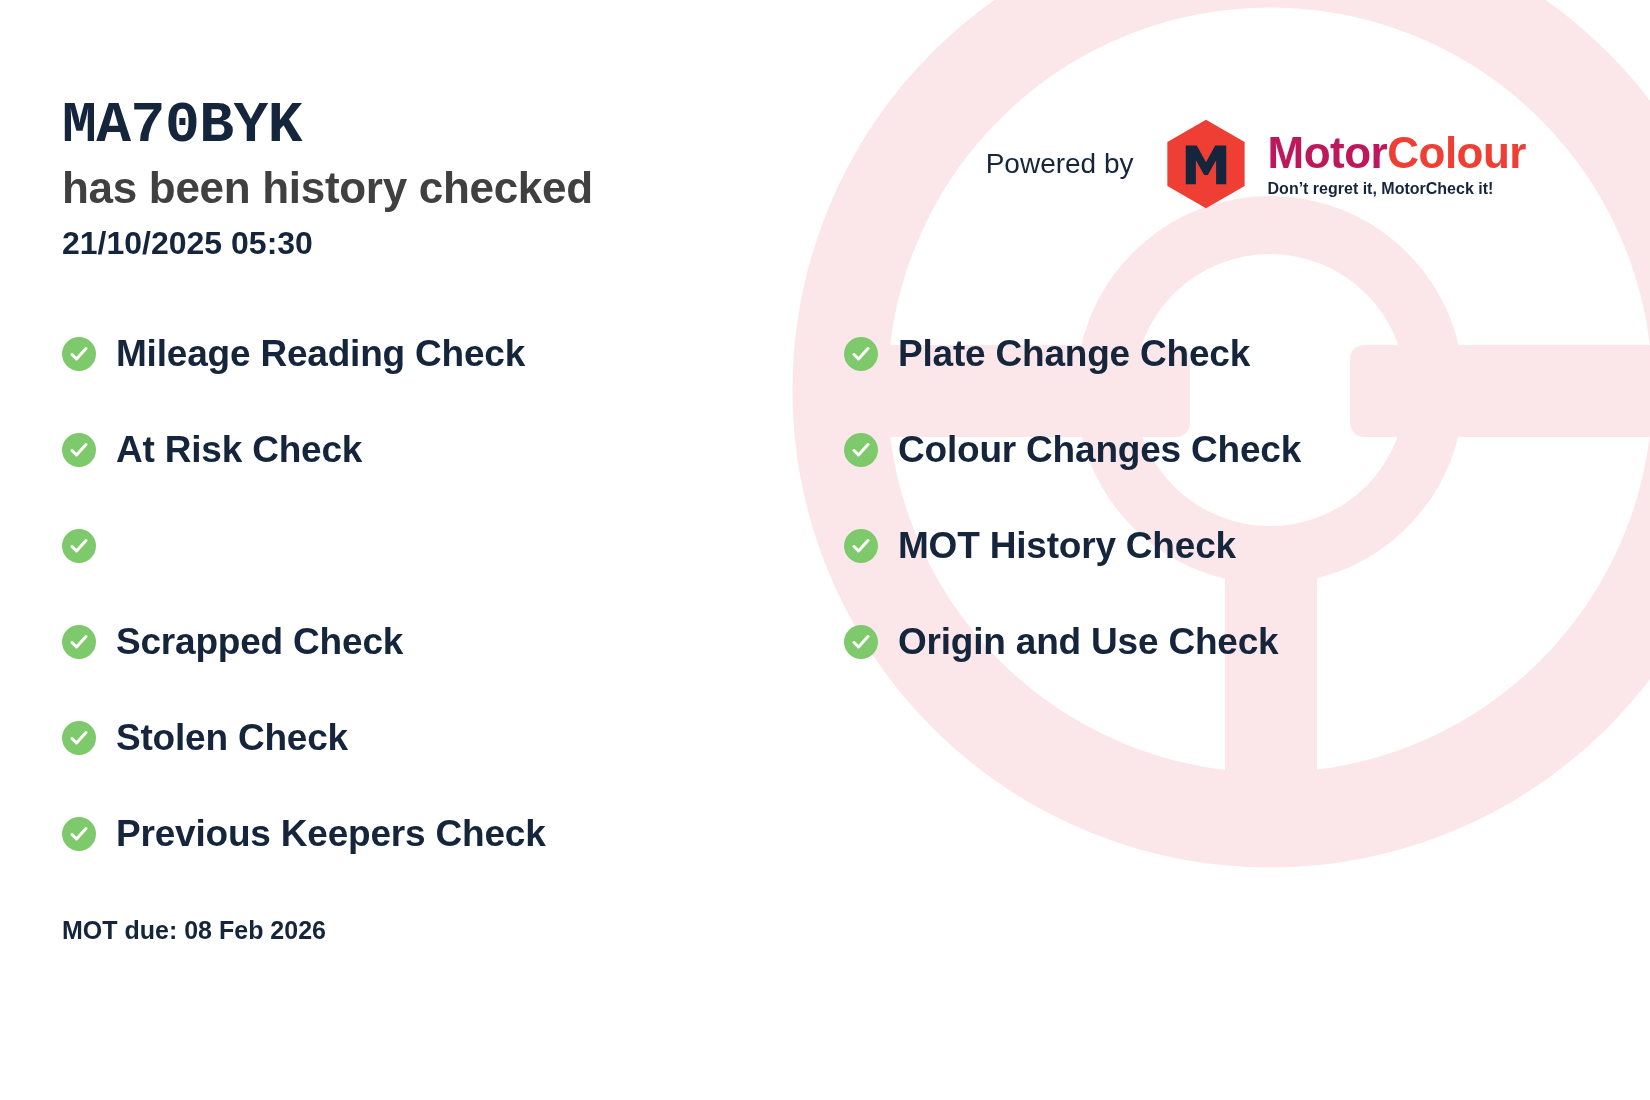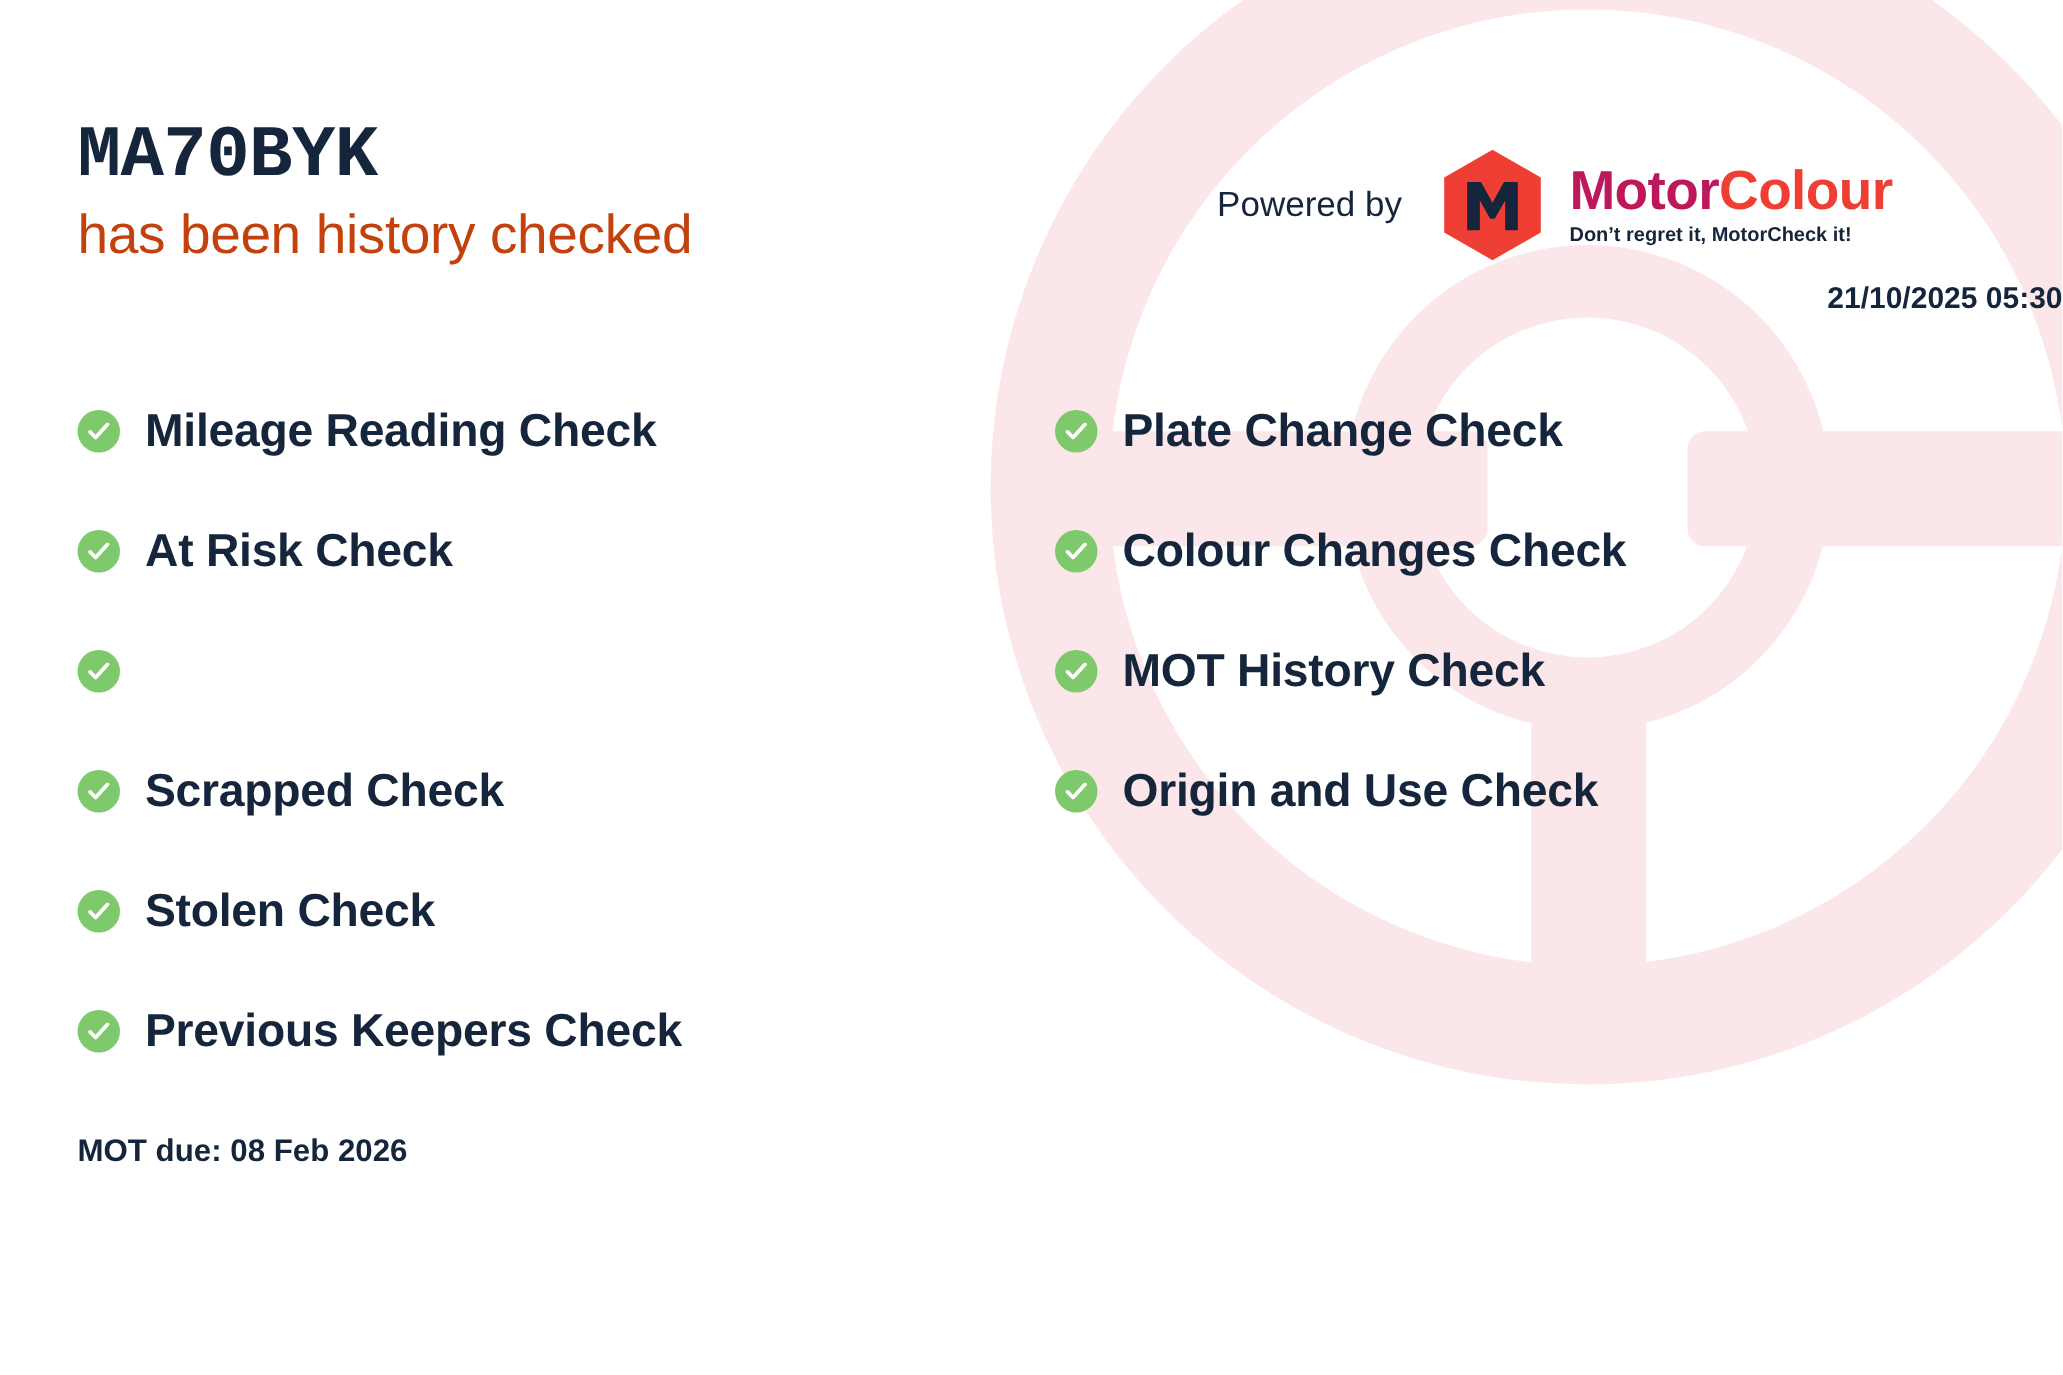--- a/index.html
+++ b/index.html
@@ -44,39 +44,38 @@
     font-size: 58px;
     font-weight: bold;
     color: #14253c;
     letter-spacing: -0.5px;
     line-height: 1.05;
     margin: 0;
     font-family: Liberation Mono, monospace;
   }
   .subtitle {
     font-size: 44px;
-    font-weight: normal;
-    color: #c2410c;
+    font-weight: bold;
+    color: #404040;
     line-height: 1.15;
     margin: 6px 0 0 0;
     letter-spacing: -0.3px;
   }
   .timestamp {
-    font-size: 24px;
+    font-size: 32px;
     font-weight: bold;
     color: #14253c;
     margin: 12px 0 0 0;
-    text-align: right;
   }
 
   
   .powered {
     position: absolute;
     top: 118px;
-    right: 136px;
+    right: 124px;
     display: flex;
     align-items: center;
     gap: 26px;
     z-index: 3;
   }
   .powered-label {
     font-size: 28px;
     color: #14253c;
     white-space: nowrap;
   }

